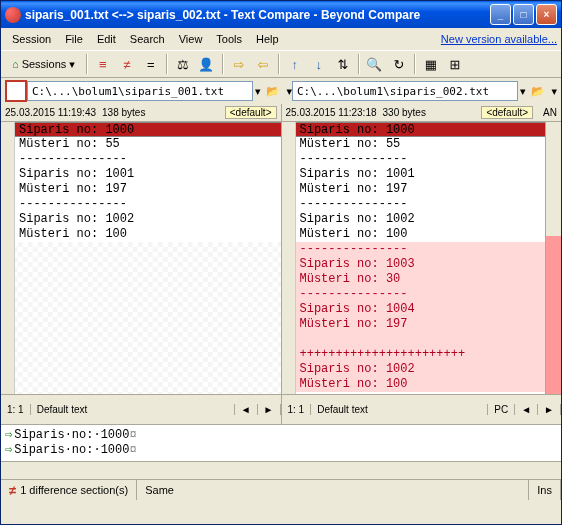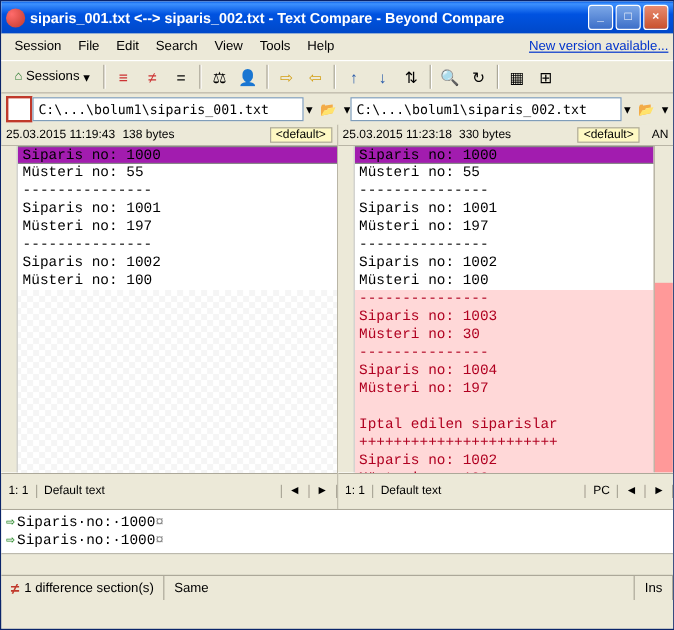--- a/index.html
+++ b/index.html
@@ -25,21 +25,21 @@
 .pathbar-half { display: flex; align-items: center; gap: 2px; flex: 1; }
 .folder-btn { width: 22px; height: 22px; display: flex; align-items: center; justify-content: center; cursor: pointer; }
 .compare-area { display: flex; height: 320px; }
 .pane { flex: 1; display: flex; flex-direction: column; border-right: 1px solid #aca899; }
 .pane-status { height: 18px; background: #ece9d8; display: flex; align-items: center; padding: 0 4px; font-size: 10px; gap: 6px; border-bottom: 1px solid #aca899; }
 .pane-status .default-lbl { margin-left: auto; border: 1px solid #aca899; padding: 0 4px; background: #fef9c3; cursor: pointer; }
 .pane-content { flex: 1; overflow: auto; background: #fff; font-family: "Courier New", monospace; font-size: 12px; position: relative; }
 .pane-content .gutter { position: absolute; left: 0; top: 0; bottom: 0; width: 14px; background: #ece9d8; border-right: 1px solid #ccc; }
 .pane-content .lines { margin-left: 14px; }
 .line { padding: 0 4px; white-space: pre; height: 15px; line-height: 15px; }
-.line.sel { background: #a21caf; border-top: 1px solid #888; border-bottom: 1px solid #888; }
+.line.sel { background: #b91c1c; border-top: 1px solid #888; border-bottom: 1px solid #888; }
 .line.diff { background: #ffd8d8; color: #b00020; }
 .empty-area { background: repeating-conic-gradient(#f5f5f5 0% 25%, #fff 0% 50%) 50% / 10px 10px; height: 100%; }
 .pane-footer { height: 30px; background: #ece9d8; display: flex; align-items: center; border-top: 1px solid #aca899; font-size: 10px; }
 .pane-footer .cell { border-right: 1px solid #aca899; padding: 0 6px; }
 .pane-footer .flex { flex: 1; }
 .linked-lines { height: 38px; background: #fff; border-top: 1px solid #aca899; border-bottom: 1px solid #aca899; font-family: "Courier New", monospace; font-size: 12px; padding: 2px 4px; overflow: hidden; }
 .linked-lines .ll { display: flex; align-items: center; }
 .linked-lines .arrow { color: #2e8b2e; font-weight: bold; margin-right: 2px; }
 .linked-lines .pilcrow { color: #888; }
 .rule-bar { height: 18px; background: #ece9d8; border-bottom: 1px solid #aca899; }
@@ -169,21 +169,20 @@
         <div class="line">---------------</div>
         <div class="line">Siparis no: 1002</div>
         <div class="line">Müsteri no: 100</div>
         <div class="line diff">---------------</div>
         <div class="line diff">Siparis no: 1003</div>
         <div class="line diff">Müsteri no: 30</div>
         <div class="line diff">---------------</div>
         <div class="line diff">Siparis no: 1004</div>
         <div class="line diff">Müsteri no: 197</div>
         <div class="line diff"></div>
-        <div class="line diff">Iptal edilen siparislar</div>
         <div class="line diff">+++++++++++++++++++++++</div>
         <div class="line diff">Siparis no: 1002</div>
         <div class="line diff">Müsteri no: 100</div>
       </div>
     </div>
     <div class="pane-footer">
       <span class="cell">1: 1</span>
       <span class="cell flex">Default text</span>
       <span class="cell">PC</span>
       <span class="cell">◄</span>

